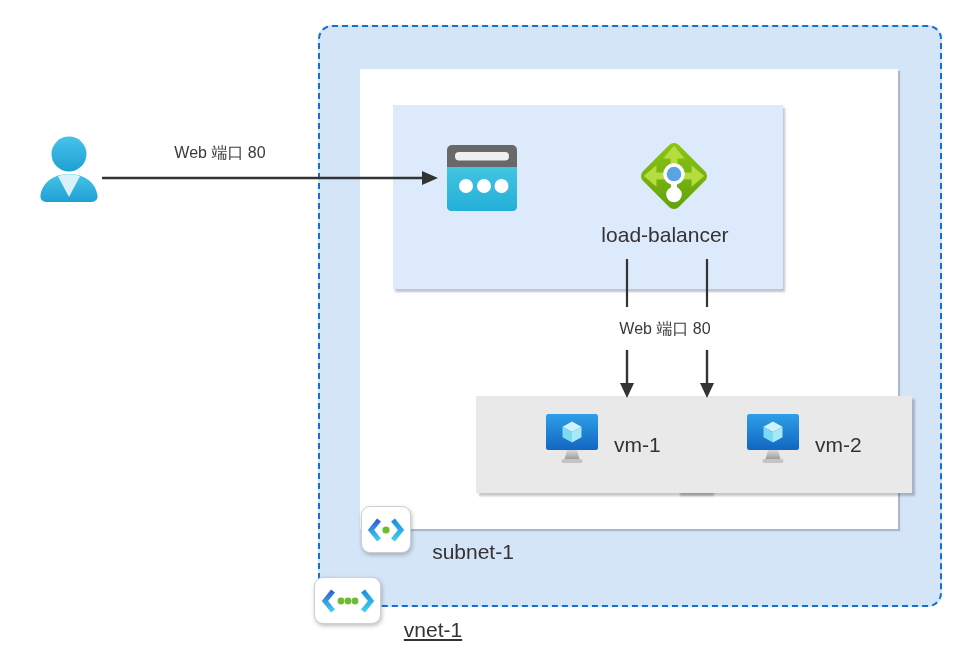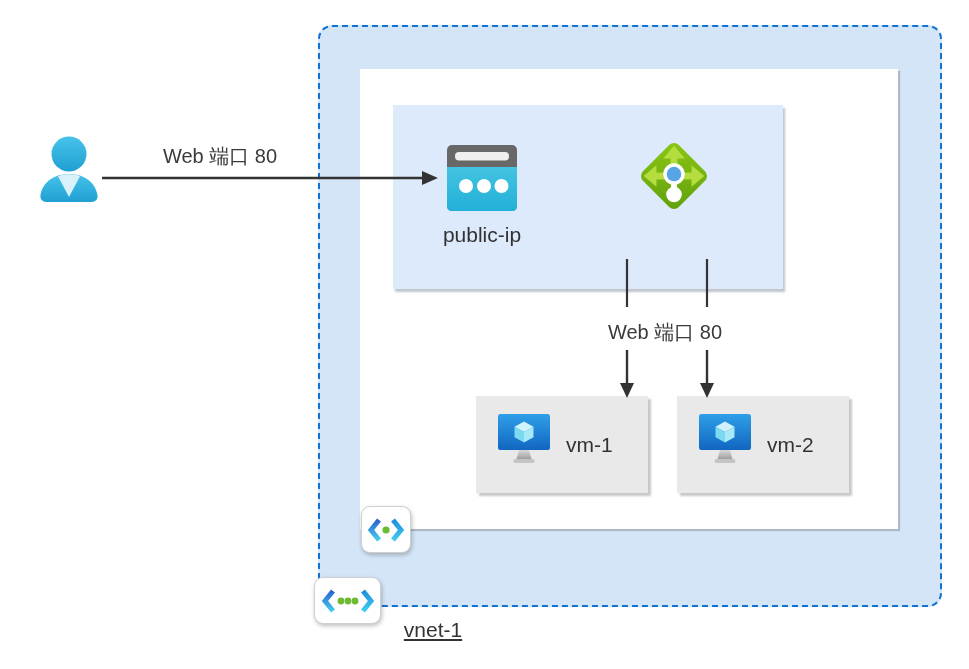--- a/index.html
+++ b/index.html
@@ -15,28 +15,28 @@
   }
   .subnet-box{
     left:360px;top:69px;width:538px;height:460px;background:#ffffff;
     box-shadow:2px 2px 1px rgba(140,150,165,0.55);z-index:2;
   }
   .frontend-box{
     left:393px;top:105px;width:390px;height:184px;background:#ddeafb;
     box-shadow:2px 3px 2px rgba(140,150,165,0.55);z-index:3;
   }
   .vm-box{
-    top:396px;width:172px;height:97px;background:#e9e9e9;
+    top:396px;width:187px;height:97px;background:#e9e9e9;
     box-shadow:3px 3px 2px rgba(0,0,0,0.22);z-index:3;
-    display:flex;align-items:center;
+    display:flex;align-items:center;padding-left:48px;
   }
   .vm-box .vm-icon{margin-left:22px;flex:0 0 auto;}
   .vm-label{margin-left:16px;font-size:21px;color:#333;}
   
-  .flow-label{font-size:20px;color:#3a3a3a;text-align:center;z-index:5;white-space:nowrap;}
+  .flow-label{font-size:16px;color:#3a3a3a;text-align:center;z-index:5;white-space:nowrap;}
   .res-label{font-size:21px;color:#333;text-align:center;z-index:5;white-space:nowrap;}
   .corner-label{font-size:21px;color:#333;text-align:center;z-index:6;white-space:nowrap;}
   
   .chip{
     background:#ffffff;border:1px solid #cfcfcf;border-radius:9px;
     box-shadow:1px 2px 4px rgba(0,0,0,0.25);display:flex;align-items:center;justify-content:center;
     z-index:6;box-sizing:border-box;
   }
   .overlay{left:0;top:0;width:969px;height:669px;z-index:4;pointer-events:none;}
   .icon-wrap{z-index:5;}
@@ -139,21 +139,20 @@
         </linearGradient>
       </defs>
       <rect x="0" y="0" width="70" height="66" rx="5" fill="#686868"></rect>
       <path d="M0 22 H70 V61 Q70 66 65 66 H5 Q0 66 0 61 Z" fill="url(#pipG)"></path>
       <rect x="8" y="7" width="54" height="8.5" rx="4" fill="#efefef"></rect>
       <circle cx="19" cy="41" r="7" fill="#ffffff"></circle>
       <circle cx="37" cy="41" r="7" fill="#ffffff"></circle>
       <circle cx="54.5" cy="41" r="7" fill="#ffffff"></circle>
     </svg>
   </span>
-  <div class="abs res-label" style="left:421px;top:223px;width:122px;">public-ip</div>
 
   <span class="abs icon-wrap" style="left:635px;top:136px;">
     <svg width="78" height="80" viewBox="0 0 80 80">
       <defs>
         <linearGradient id="lbG" x1="0" y1="0" x2="1" y2="1">
           <stop offset="0" stop-color="#8cc715"></stop>
             <stop offset="1" stop-color="#60a00c"></stop>
         </linearGradient>
       </defs>
       <rect x="14" y="14" width="52" height="52" rx="7" transform="rotate(45 40 40)" fill="url(#lbG)"></rect>
@@ -164,40 +163,42 @@
         <rect x="21" y="36.5" width="13" height="7"></rect>
         <polygon points="71,40 58,29 58,51"></polygon>
         <rect x="46" y="36.5" width="13" height="7"></rect>
       </g>
       <rect x="37" y="44" width="6" height="15" fill="#ffffff"></rect>
       <circle cx="40" cy="59" r="8" fill="#ffffff"></circle>
       <circle cx="40" cy="38" r="11" fill="#ffffff"></circle>
       <circle cx="40" cy="38" r="7.5" fill="#58a4e6"></circle>
     </svg>
   </span>
+  <div class="abs res-label" style="left:577px;top:223px;width:176px;">load-balancer</div>
 
   <div class="abs flow-label" style="left:577px;top:319px;width:176px;">Web 端口 80</div>
 
   <div class="abs chip" style="left:361px;top:506px;width:50px;height:47px;">
     <svg width="38" height="26" viewBox="0 0 38 26">
       <defs>
         <linearGradient id="snG" x1="0" y1="0" x2="0" y2="1">
           <stop offset="0" stop-color="#2b63cf"></stop>
             <stop offset="1" stop-color="#41cdf0"></stop>
         </linearGradient>
         <linearGradient id="snG2" x1="0" y1="0" x2="0" y2="1">
           <stop offset="0" stop-color="#1d8fdd"></stop>
             <stop offset="1" stop-color="#41cdf0"></stop>
         </linearGradient>
       </defs>
       <path d="M12 3 L4 13 L12 23" fill="none" stroke="url(#snG)" stroke-width="5"></path>
       <path d="M26 3 L34 13 L26 23" fill="none" stroke="url(#snG2)" stroke-width="5"></path>
       <circle cx="19" cy="13" r="3.6" fill="#6dbb30"></circle>
     </svg>
   </div>
+  <div class="abs corner-label" style="left:413px;top:540px;width:120px;">subnet-1</div>
 
   <div class="abs chip" style="left:314px;top:577px;width:67px;height:47px;">
     <svg width="54" height="26" viewBox="0 0 54 26">
       <defs>
         <linearGradient id="vnG" x1="0" y1="0" x2="0" y2="1">
           <stop offset="0" stop-color="#2b63cf"></stop>
             <stop offset="1" stop-color="#41cdf0"></stop>
         </linearGradient>
         <linearGradient id="vnG2" x1="0" y1="0" x2="0" y2="1">
           <stop offset="0" stop-color="#1d8fdd"></stop>

